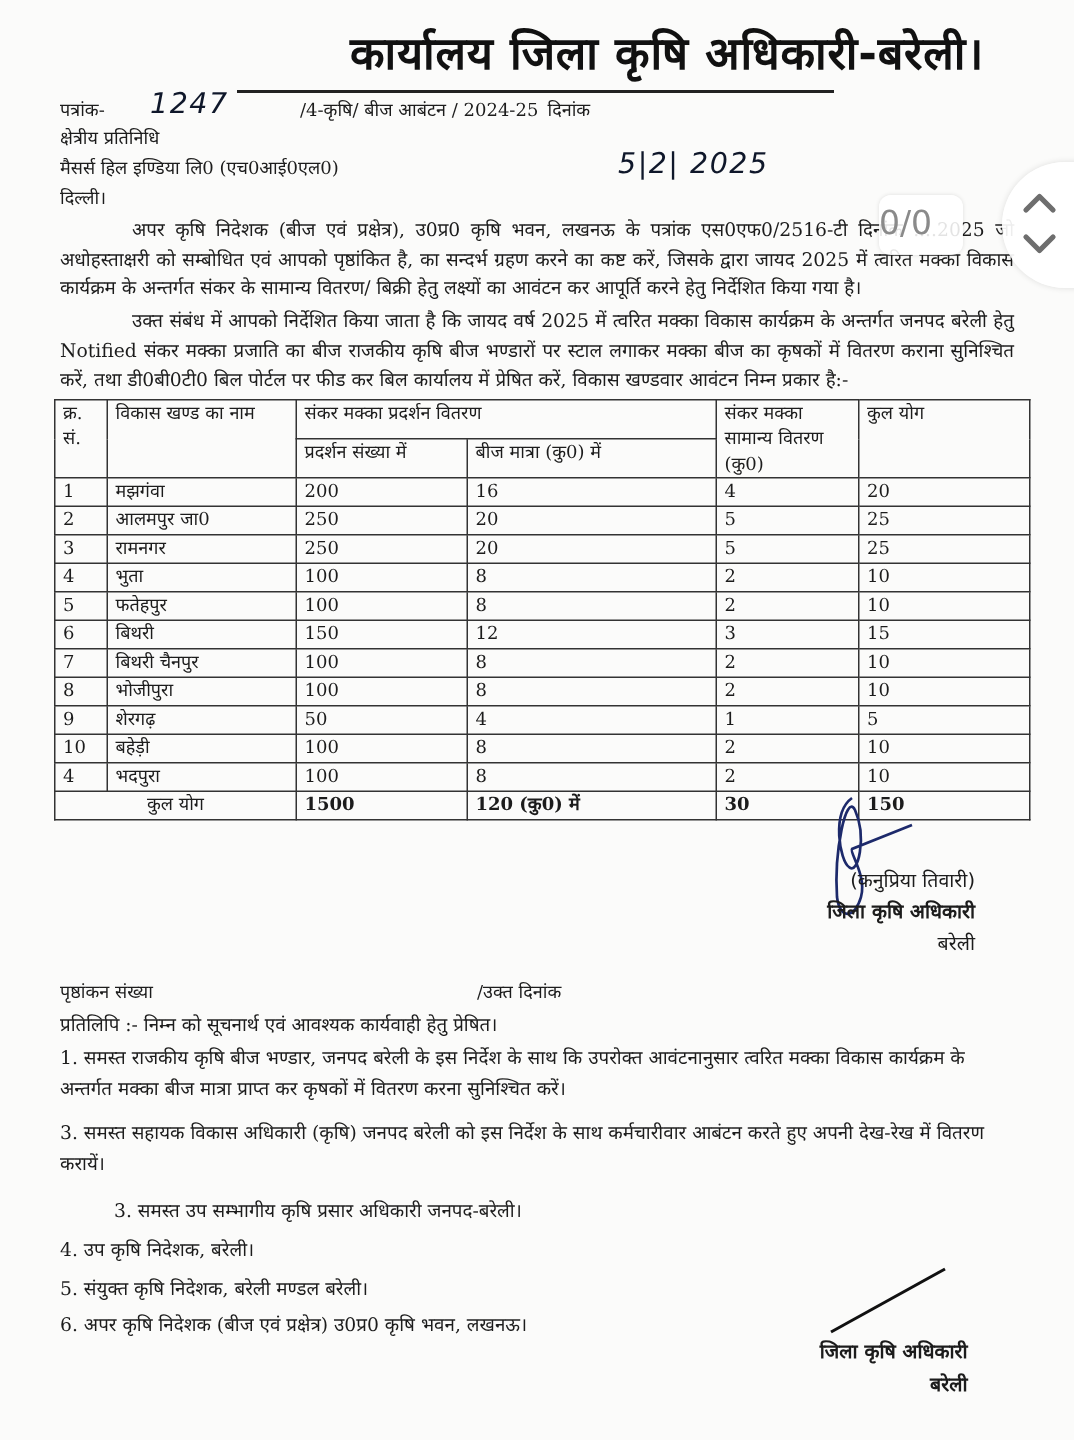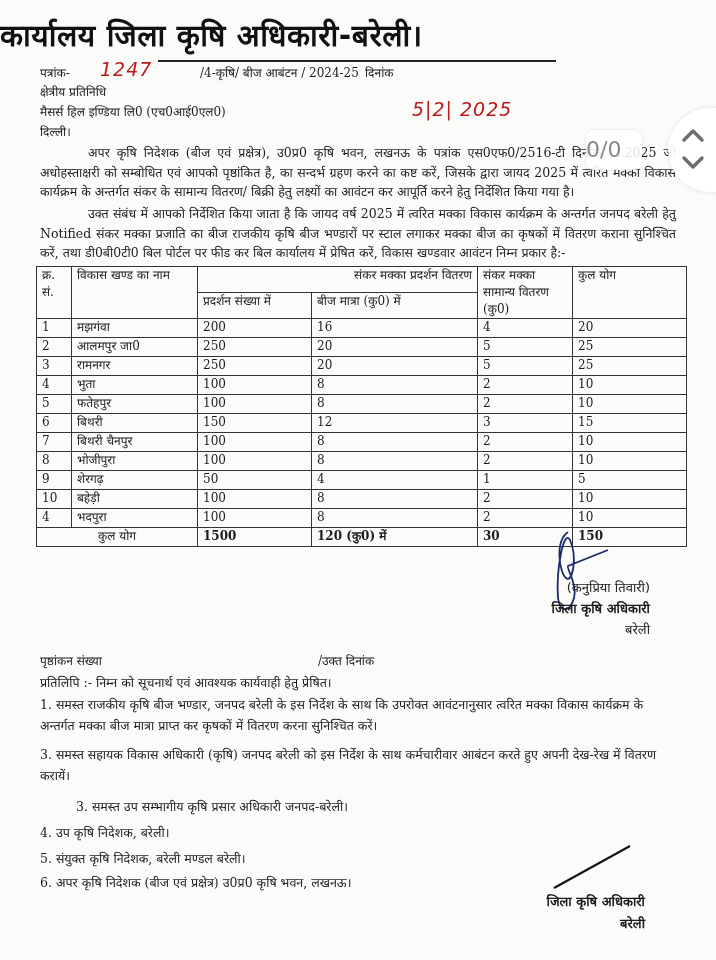--- a/index.html
+++ b/index.html
@@ -2,40 +2,40 @@
 <html><head>
 <meta charset="utf-8">
 <style>
   html, body { margin:0; padding:0; }
   body {
     width:716px; height:960px; background:#fbfbfa; position:relative; overflow:hidden;
     font-family:"DejaVu Serif","Liberation Serif",serif; color:#1c1c1c;
   }
   .abs { position:absolute; }
   .title {
-    left:0; width:656px; top:14px; text-align:left;
+    left:0; width:656px; top:14px; text-align:right;
     font-family:"DejaVu Sans","Liberation Sans",sans-serif;
     font-size:30px; font-weight:bold; letter-spacing:0.5px; color:#111;
   }
   .title-underline { left:158px; width:398px; top:60px; height:0; border-top:2px solid #222; }
   .txt { font-size:12px; line-height:19px; white-space:nowrap; }
   .hand {
-    font-family:"DejaVu Sans","Liberation Sans",sans-serif; font-size:19px; color:#b91c1c;
+    font-family:"DejaVu Sans","Liberation Sans",sans-serif; font-size:19px; color:#0f172a;
     font-style:italic; letter-spacing:1px;
   }
   .para { font-size:12.5px; line-height:19.5px; text-align:justify; }
   table.alloc {
     position:absolute; left:36px; top:266px; width:650px; border-collapse:collapse;
     font-size:12px; table-layout:fixed;
   }
   table.alloc td, table.alloc th {
     border:1px solid #333; padding:0 5px; height:18px; font-weight:normal; text-align:left;
     vertical-align:top; line-height:17px; overflow:hidden; white-space:nowrap;
   }
-  table.alloc th.center { text-align:right; }
+  table.alloc th.center { text-align:left; }
   table.alloc tr.total td { font-weight:bold; }
   table.alloc tr.total td.label { text-align:center; font-weight:normal; }
   .sig-block { text-align:right; font-size:13px; line-height:20px; font-family:"DejaVu Sans","Liberation Sans",sans-serif; }
   .copy { font-size:12.5px; line-height:21px; }
   
   .counter {
     left:586px; top:130px; width:56px; height:40px; border-radius:8px;
     background:rgba(255,255,255,0.88); box-shadow:0 0 3px rgba(0,0,0,0.12);
     font-family:"DejaVu Sans","Liberation Sans",sans-serif; font-size:22px; color:#8a8a8a;
     line-height:40px;

